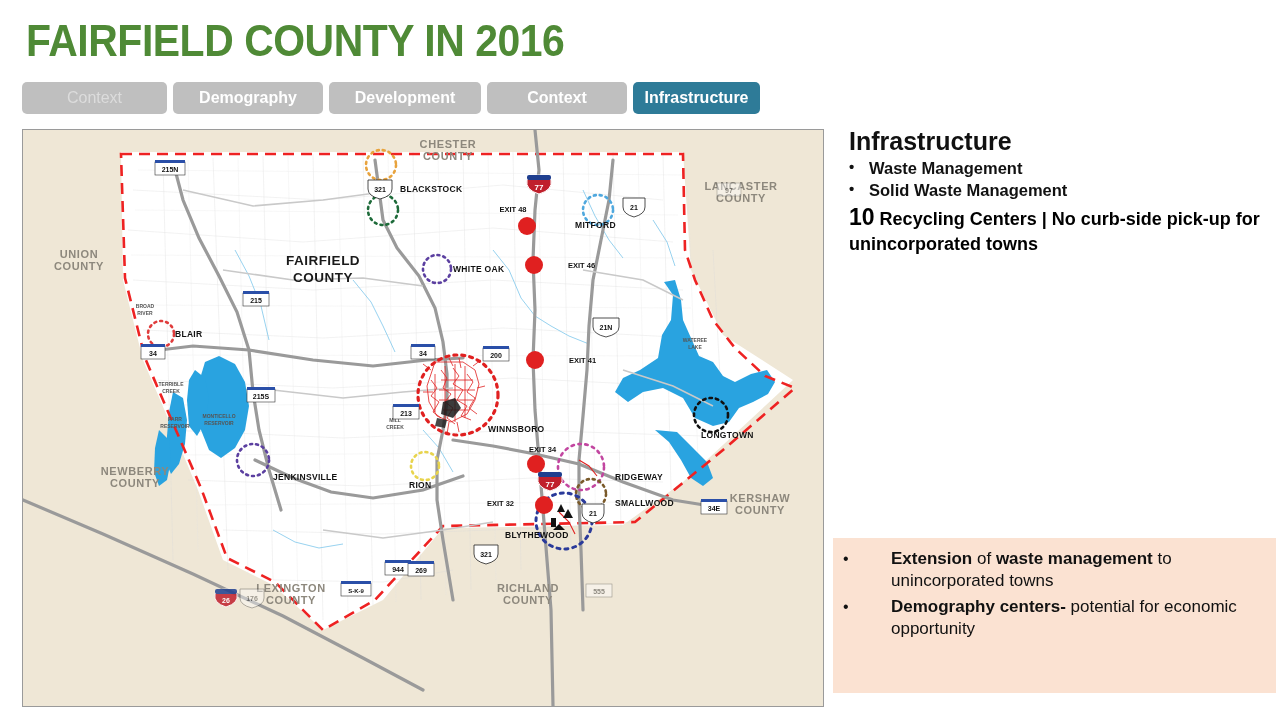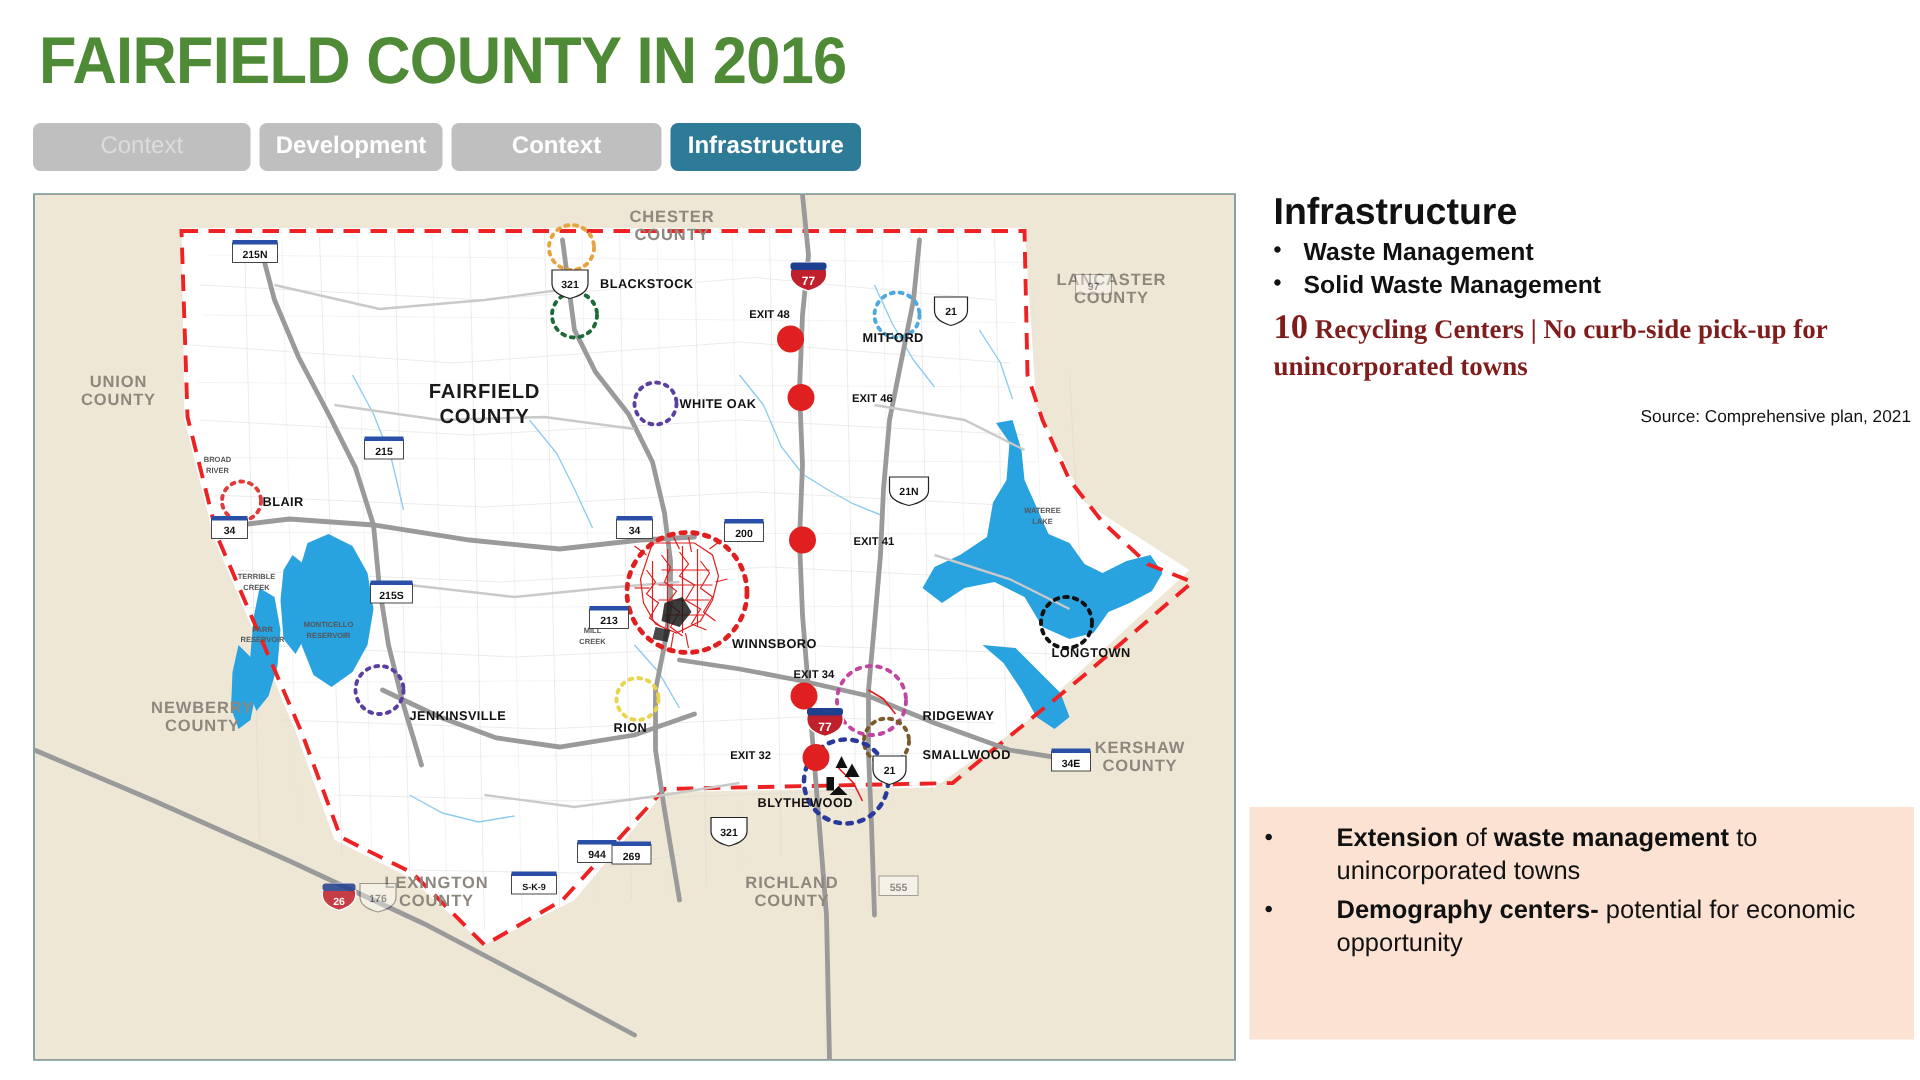--- a/index.html
+++ b/index.html
@@ -17,21 +17,21 @@
   
   #tab-bar{position:absolute;left:22px;top:82px;display:flex;gap:6px;}
   .tab{height:32px;border-radius:5px;background:#BFBFBF;color:#ffffff;
        display:flex;align-items:center;justify-content:center;
        font-size:16px;font-weight:bold;padding:14px 14px;box-sizing:border-box;
        white-space:nowrap;}
   .tab.muted{color:#DCDCDC;font-weight:normal;}
   .tab.active{background:#2E7B98;}
   .tab-w1{width:145px;}
   .tab-w2{width:150px;}
-  .tab-w3{width:122px;}
+  .tab-w3{width:152px;}
   .tab-w4{width:140px;}
   .tab-w5{width:127px;}
 
   
   #map-panel{position:absolute;left:22px;top:129px;width:802px;height:578px;
              background:#14b8a6;border:1px solid #9a9a9a;box-sizing:border-box;
              overflow:hidden;}
   #map-svg{position:absolute;left:0;top:0;}
 
   .mlabel{font-family:"Liberation Sans",sans-serif;fill:#333;}
@@ -43,40 +43,41 @@
 
   
   #right-col{position:absolute;left:849px;top:128px;width:425px;}
   #infra-heading{font-size:25px;font-weight:bold;color:#111;line-height:1.1;
                  margin-bottom:2px;}
   .bullet-row{display:flex;align-items:flex-start;font-size:16.5px;font-weight:bold;
               color:#111;line-height:1.25;margin:2px 0;}
   .bullet-dot{width:20px;flex:0 0 20px;text-align:left;font-size:15px;}
   .gray-line{font-size:21.5px;font-weight:bold;color:#8d8d8d;line-height:1.18;
              white-space:nowrap;}
-  #stat-line{font-size:18px;font-weight:bold;color:#7f1d1d;line-height:1.3;
-             margin-top:0;font-family:Liberation Serif, serif;}
+  #stat-line{font-size:18px;font-weight:bold;color:#000000;line-height:1.3;
+             margin-top:0;}
   #stat-line .big{font-size:23px;font-weight:bold;}
   #source-line{margin-top:16px;text-align:right;font-size:11.5px;color:#111;}
 
   
   #callout{position:absolute;left:833px;top:538px;width:443px;height:155px;
            background:#FBE2D2;box-sizing:border-box;padding:10px 14px 8px 10px;}
   .co-row{display:flex;align-items:flex-start;margin-bottom:3px;}
   .co-dot{width:22px;flex:0 0 22px;font-size:16px;color:#111;line-height:1.35;}
   .co-text{font-size:17px;color:#111;line-height:1.32;margin-left:26px;}
   .co-text b{font-weight:bold;}
 </style>
 </head>
 <body>
 
 <div id="slide-title">FAIRFIELD COUNTY IN 2016</div>
 
 <div id="tab-bar">
   <div class="tab muted tab-w1">Context</div>
+  <div class="tab tab-w2">Demography</div>
   <div class="tab tab-w3">Development</div>
   <div class="tab tab-w4">Context</div>
   <div class="tab active tab-w5">Infrastructure</div>
 </div>
 
 <div id="map-panel">
   <svg id="map-svg" width="800" height="576" viewBox="0 0 800 576">
     <defs>
       <clipPath id="clipAll">
           <rect x="0" y="0" width="800" height="576"></rect>
@@ -448,21 +449,20 @@
   <div class="bullet-row">
     <span class="bullet-dot">•</span>
     <span>Solid Waste Management</span>
   </div>
 
   <div id="stat-line">
     <span class="big">10</span>
     <span>Recycling Centers | No curb-side pick-up for unincorporated towns</span>
   </div>
 
-  <div id="source-line">Source: Comprehensive plan, 2021</div>
 </div>
 
 <div id="callout">
   <div class="co-row">
     <span class="co-dot">•</span>
     <span class="co-text">
       <b>Extension</b><span> of </span><b>waste management</b><span> to unincorporated towns</span>
     </span>
   </div>
   <div class="co-row">

